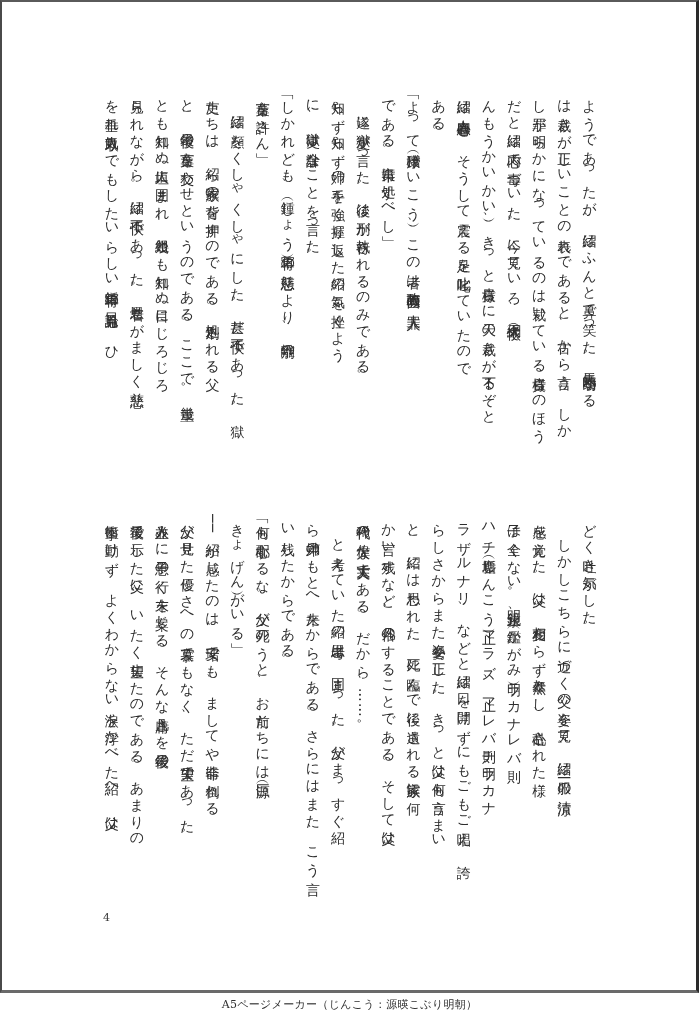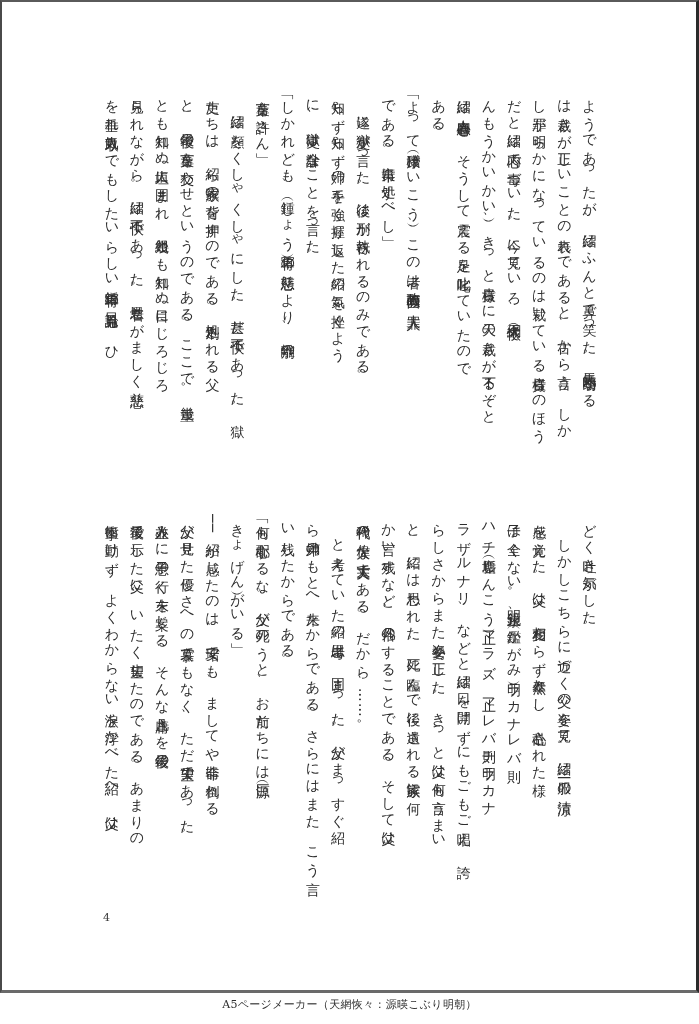--- a/index.html
+++ b/index.html
@@ -124,13 +124,13 @@
     <div class="col">──紹が感じたのは、安堵でも、ましてや非命に倒れる</div>
     <div class="col">父が見せた優しさへの哀慕でもなく、ただ失望であった。</div>
     <div class="col">人並みに息子の行く末を案じる、そんな凡庸さを最後の</div>
     <div class="col">最後で示した父に、いたく失望したのである。あまりの</div>
     <div class="col">衝撃に動けず、よくわからない涙を浮かべた紹へ、父は</div>
   </div>
 
   <div class="page-number">4</div>
 </div>
 
-<div class="footer">A5ページメーカー（天網恢々：源暎こぶり明朝）</div>
+<div class="footer">A5ページメーカー（じんこう：源暎こぶり明朝）</div>
 
 </body></html>

